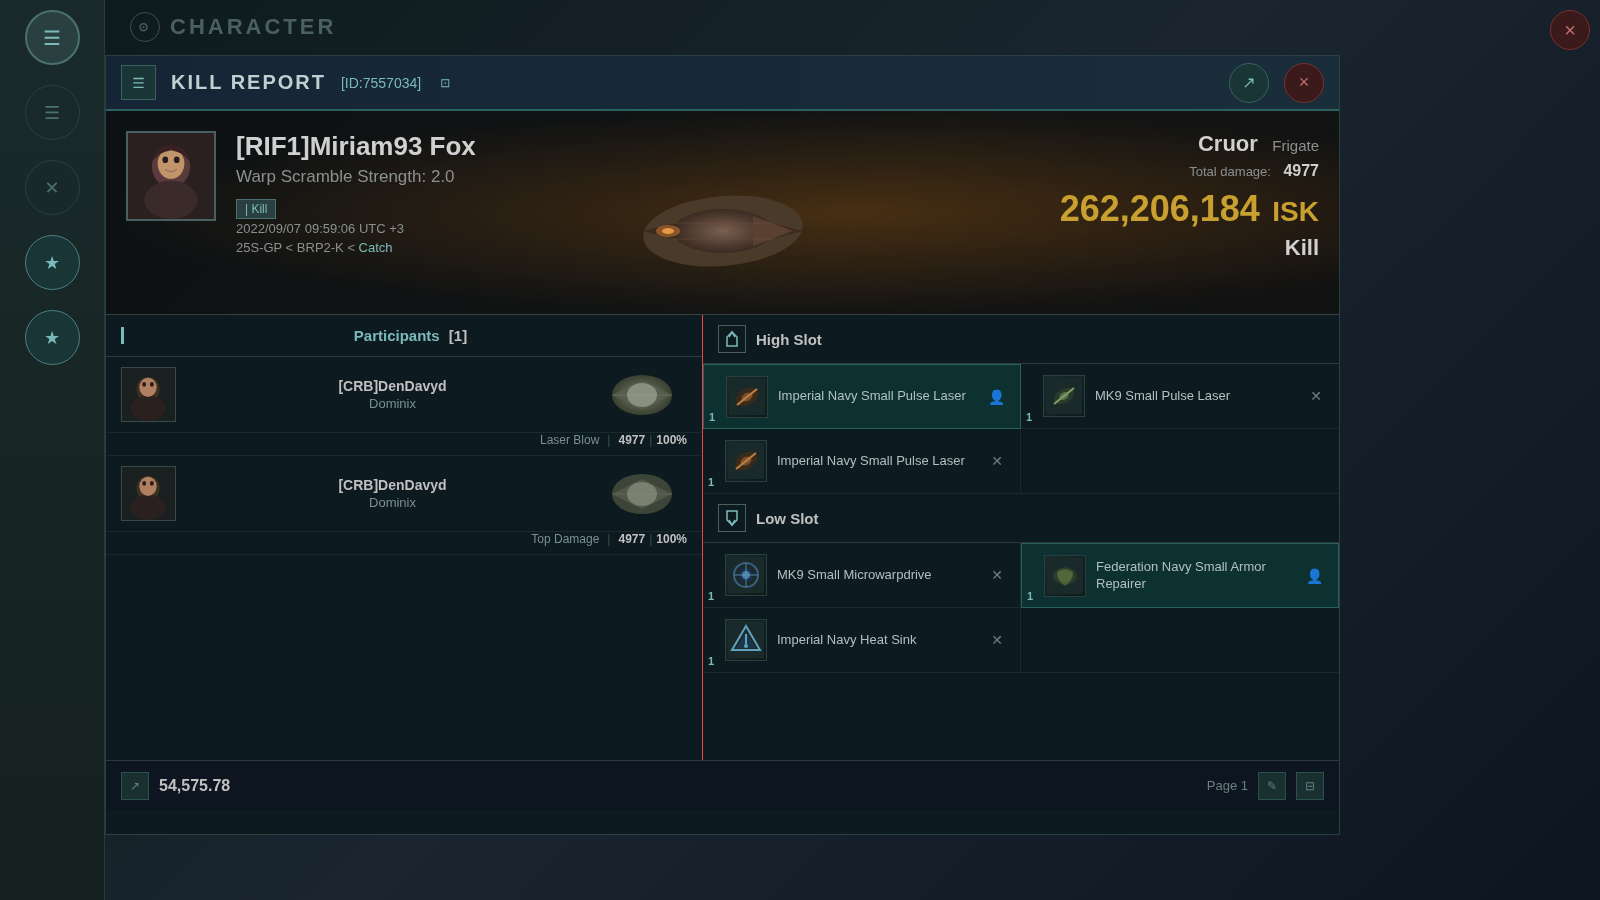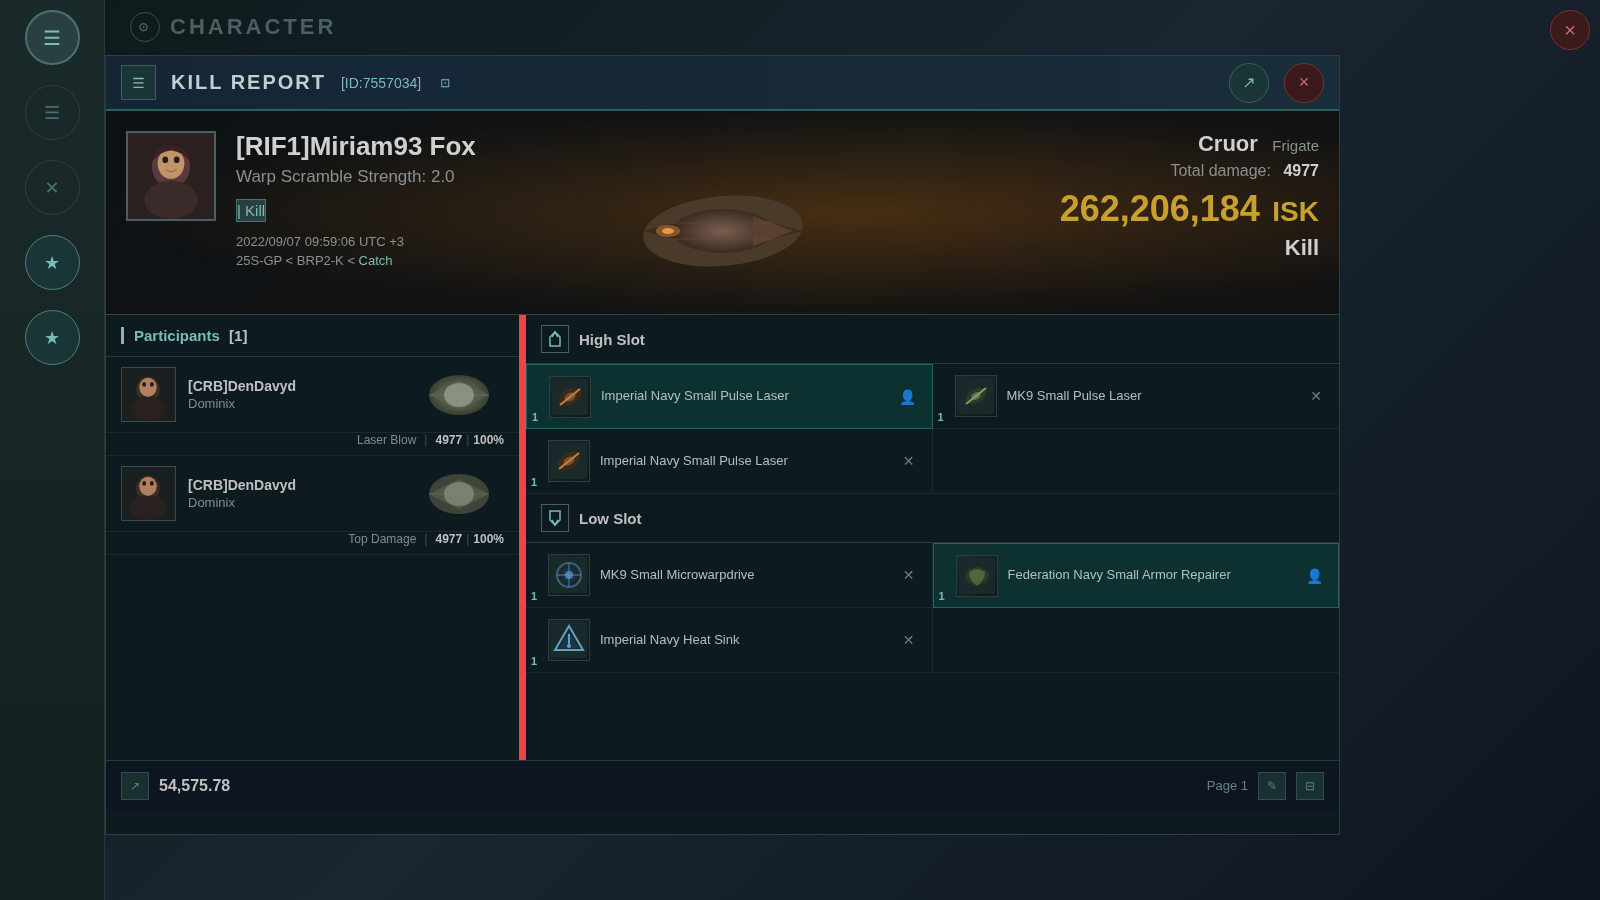--- a/index.html
+++ b/index.html
@@ -193,24 +193,24 @@
     .pilot-sub {
       color: #8a9090;
       font-size: 17px;
       margin-bottom: 12px;
     }
 
     .kill-badge {
       display: inline-block;
       background: #2a4040;
       color: #7ababa;
-      font-size: 15px;
-      padding: 2px 0;
+      font-size: 12px;
+      padding: 2px 8px;
       border: 1px solid #4a7070;
-      margin-bottom: 12px;
+      margin-bottom: 2px;
     }
 
     .kill-time {
       color: #8a9090;
       font-size: 13px;
       margin-bottom: 4px;
     }
 
     .kill-location {
       color: #8a9090;
@@ -255,21 +255,21 @@
     }
 
     .ship-type {
       font-size: 15px;
       color: #8a9090;
       margin-bottom: 10px;
     }
 
     .damage-label {
       color: #8a9090;
-      font-size: 16px;
+      font-size: 13px;
     }
 
     .damage-value {
       color: #d0d0d0;
       font-size: 16px;
       font-weight: bold;
     }
 
     .isk-value {
       color: #c8a030;
@@ -292,25 +292,26 @@
 
     
     .bottom-section {
       display: flex;
       height: calc(780px - 55px - 230px - 50px);
       overflow: hidden;
     }
 
     
     .participants-panel {
-      width: 420px;
+      width: 597px;
       flex-shrink: 0;
       background: #0d1a1f;
-      border-right: 7px solid #ef4444;
+      border-right: 1px solid #ef4444;
       overflow-y: auto;
+      text-align: center;
     }
 
     .panel-header {
       padding: 12px 15px;
       border-bottom: 1px solid #2a3a3a;
     }
 
     .panel-title {
       color: #7ababa;
       font-size: 15px;

